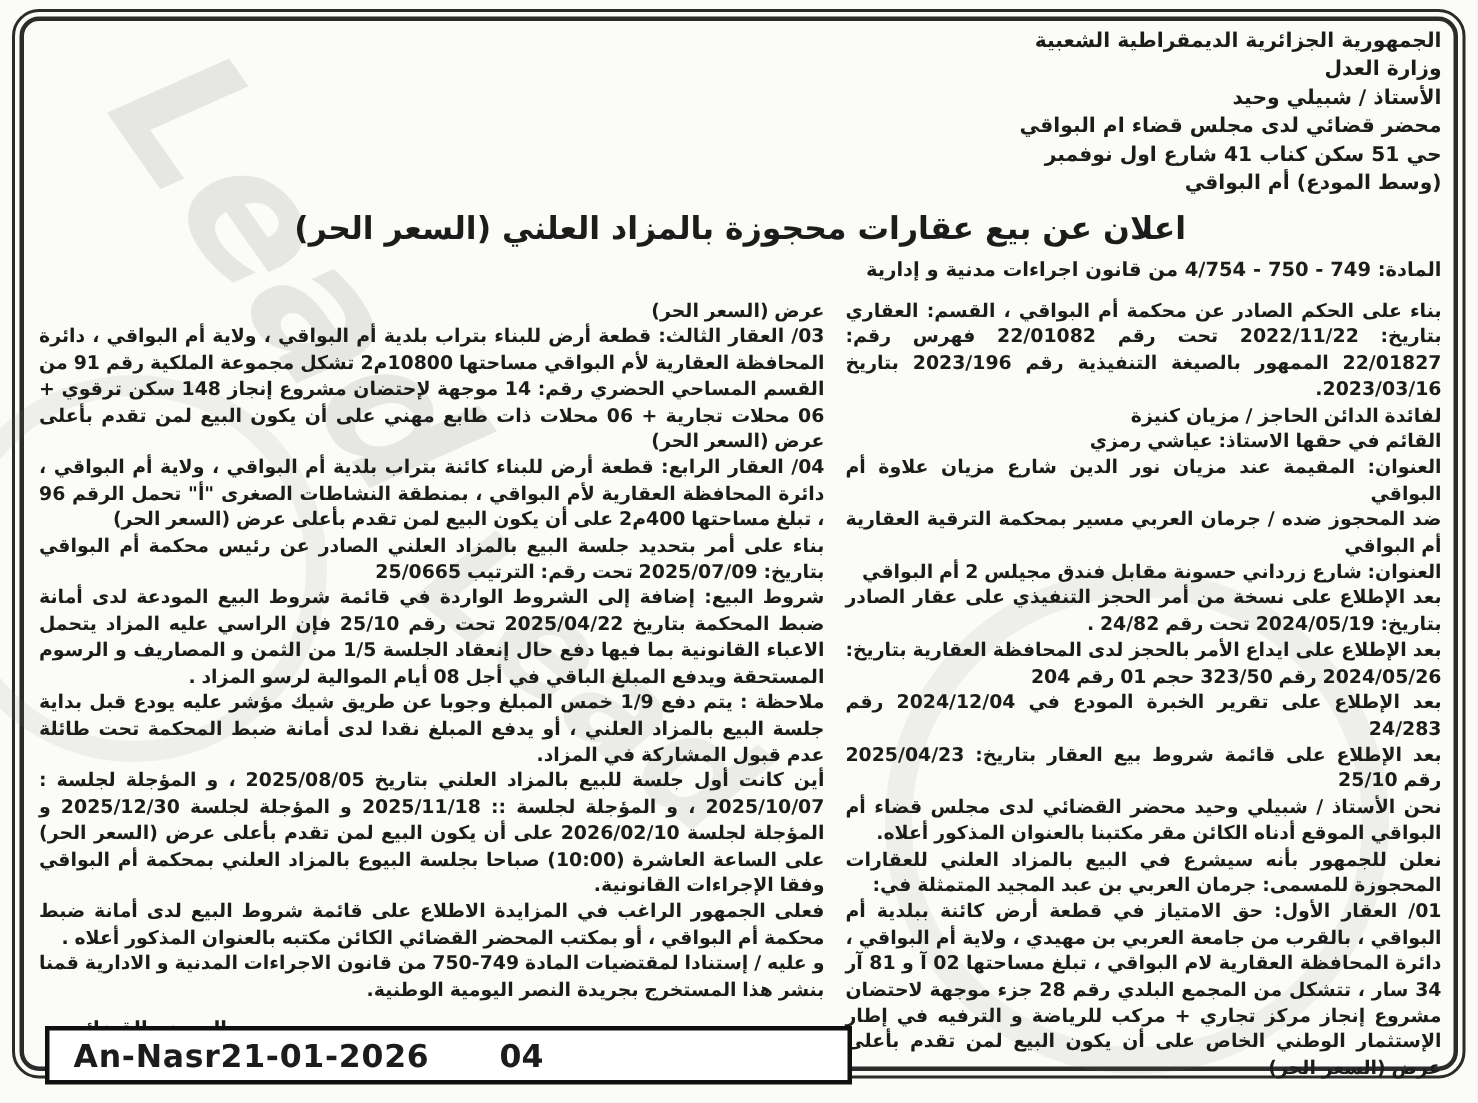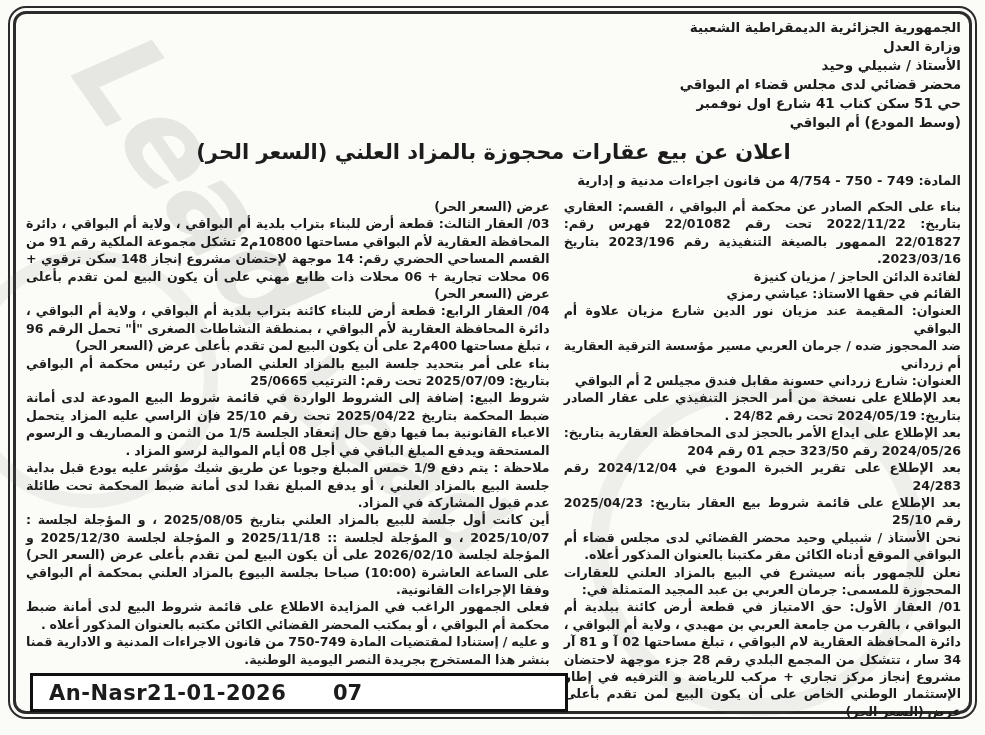--- a/index.html
+++ b/index.html
@@ -41,21 +41,21 @@
   .subtitle { text-align:right; font-weight:bold; font-size:13px; margin-top:8px; }
 
   .columns { display:flex; direction:rtl; gap:14px; margin-top:10px; align-items:flex-start; }
   .col { font-size:12.6px; line-height:17.4px; font-weight:bold; }
   .col-right { flex:0 0 42.5%; }
   .col-left  { flex:1 1 auto; }
   .para { margin:0; text-align:justify; text-align-last:right; word-spacing:-0.5px; }
   .signature { text-align:left; font-size:13px; font-weight:bold; margin-top:10px; padding-left:18px; }
 
   .footer-box {
-    position:absolute; left:30px; bottom:23px; width:532px; height:33px;
+    position:absolute; left:30px; bottom:12px; width:532px; height:33px;
     background:#ffffff; border:3px solid #101010; z-index:5;
     display:flex; align-items:center; direction:ltr;
   }
   .journal-ref {
     font-size:21px; font-weight:bold; letter-spacing:0.5px; margin-left:16px;
     font-family:"DejaVu Sans", sans-serif;
   }
   .page-number {
     position:absolute; left:300px; font-size:21px; font-weight:bold;
   }
@@ -86,21 +86,21 @@
 
     <div class="title">اعلان عن بيع عقارات محجوزة بالمزاد العلني (السعر الحر)</div>
     <div class="subtitle">المادة: 749 - 750 - 4/754 من قانون اجراءات مدنية و إدارية</div>
 
     <div class="columns">
       <div class="col col-right">
           <p class="para">بناء على الحكم الصادر عن محكمة أم البواقي ، القسم: العقاري بتاريخ: 2022/11/22 تحت رقم 22/01082 فهرس رقم: 22/01827 الممهور بالصيغة التنفيذية رقم 2023/196 بتاريخ 2023/03/16.</p>
           <p class="para">لفائدة الدائن الحاجز / مزيان كنيزة</p>
           <p class="para">القائم في حقها الاستاذ: عياشي رمزي</p>
           <p class="para">العنوان: المقيمة عند مزيان نور الدين شارع مزيان علاوة أم البواقي</p>
-          <p class="para">ضد المحجوز ضده / جرمان العربي مسير مؤسسة الترقية العقارية أم زرداني</p>
+          <p class="para">ضد المحجوز ضده / جرمان العربي مسير بمحكمة الترقية العقارية أم البواقي</p>
           <p class="para">العنوان: شارع زرداني حسونة مقابل فندق مجيلس 2 أم البواقي</p>
           <p class="para">بعد الإطلاع على نسخة من أمر الحجز التنفيذي على عقار الصادر بتاريخ: 2024/05/19 تحت رقم 24/82 .</p>
           <p class="para">بعد الإطلاع على ايداع الأمر بالحجز لدى المحافظة العقارية بتاريخ: 2024/05/26 رقم 323/50 حجم 01 رقم 204</p>
           <p class="para">بعد الإطلاع على تقرير الخبرة المودع في 2024/12/04 رقم 24/283</p>
           <p class="para">بعد الإطلاع على قائمة شروط بيع العقار بتاريخ: 2025/04/23 رقم 25/10</p>
           <p class="para">نحن الأستاذ / شبيلي وحيد محضر القضائي لدى مجلس قضاء أم البواقي الموقع أدناه الكائن مقر مكتبنا بالعنوان المذكور أعلاه.</p>
           <p class="para">نعلن للجمهور بأنه سيشرع في البيع بالمزاد العلني للعقارات المحجوزة للمسمى: جرمان العربي بن عبد المجيد المتمثلة في:</p>
           <p class="para">01/ العقار الأول: حق الامتياز في قطعة أرض كائنة ببلدية أم البواقي ، بالقرب من جامعة العربي بن مهيدي ، ولاية أم البواقي ، دائرة المحافظة العقارية لام البواقي ، تبلغ مساحتها 02 آ و 81 آر 34 سار ، تتشكل من المجمع البلدي رقم 28 جزء موجهة لاحتضان مشروع إنجاز مركز تجاري + مركب للرياضة و الترفيه في إطار الإستثمار الوطني الخاص على أن يكون البيع لمن تقدم بأعلى عرض (السعر الحر)</p>
         </div>
       <div class="col col-left">
@@ -116,16 +116,16 @@
             <p class="para">و عليه / إستنادا لمقتضيات المادة 749-750 من قانون الاجراءات المدنية و الادارية قمنا بنشر هذا المستخرج بجريدة النصر اليومية الوطنية.</p>
           </div>
         <div class="signature">المحضر القضائي</div>
       </div>
     </div>
 
   </div>
 
   <div class="footer-box">
     <span class="journal-ref">An-Nasr21-01-2026</span>
-    <span class="page-number">07</span>
+    <span class="page-number">04</span>
   </div>
 
 </div>
 
 </body></html>

